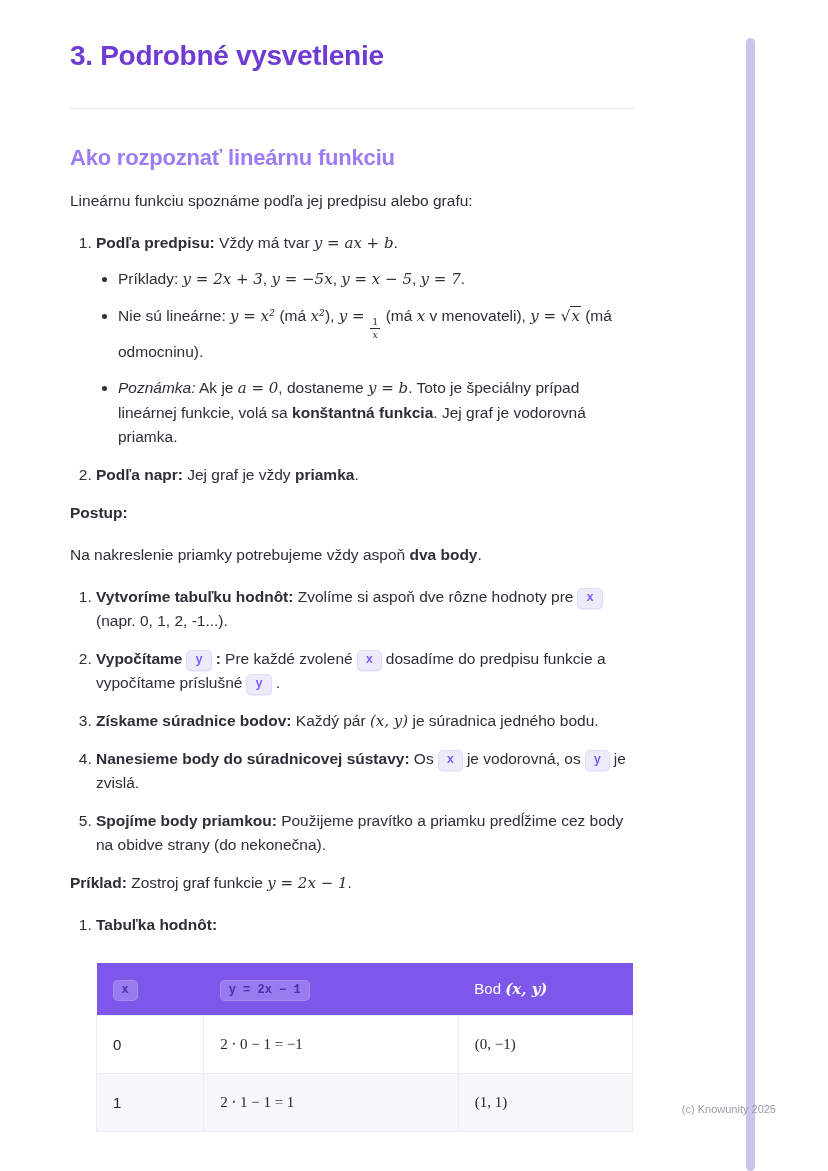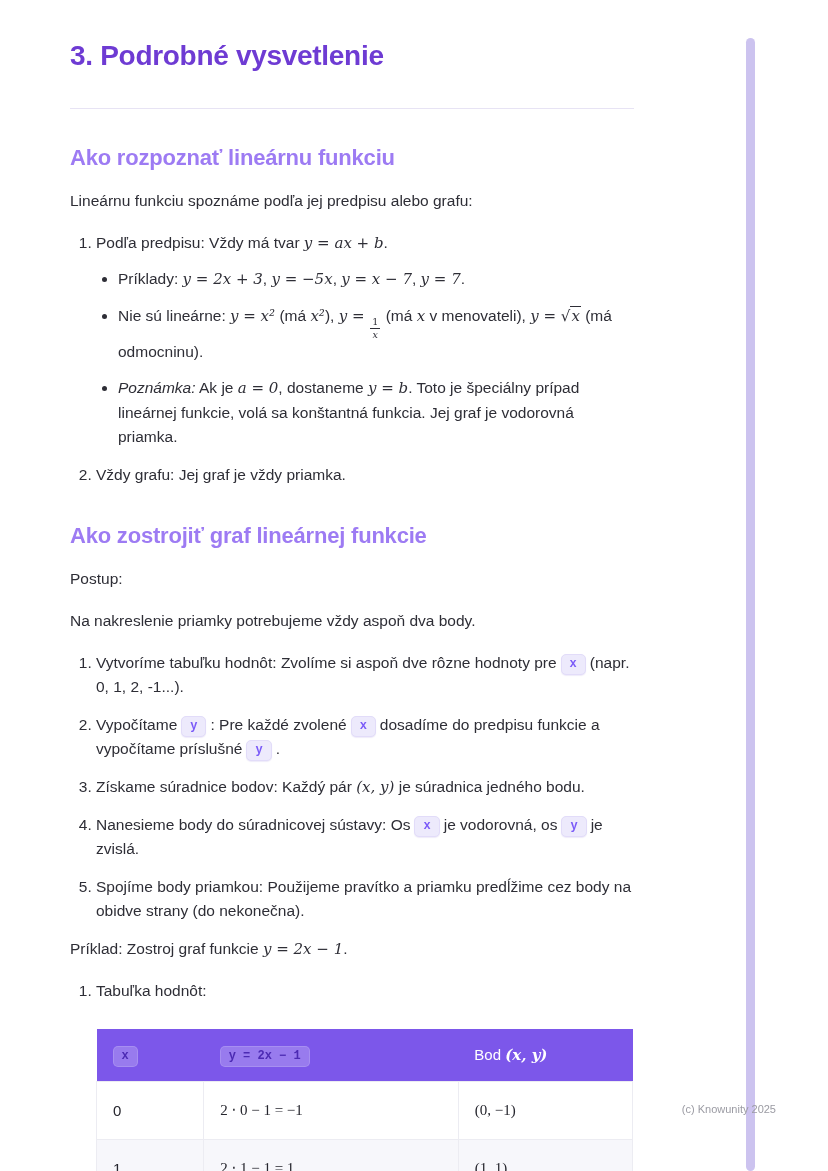--- a/index.html
+++ b/index.html
@@ -30,21 +30,21 @@
     font-weight:700;
     color:var(--headingLight, #9d7bf3);
     margin:36px 0 18px 0;
     letter-spacing:-0.2px;
   }
   p { font-size:15.5px; line-height:1.55; margin:0 0 18px 0; }
   ol.main-list { margin:0 0 10px 0; padding-left:26px; }
   ol.main-list > li { font-size:15.5px; line-height:1.55; margin-bottom:14px; }
   ul.sub-list { margin:12px 0 4px 0; padding-left:22px; list-style:disc; }
   ul.sub-list > li { font-size:15.5px; line-height:1.55; margin-bottom:12px; }
-  .b { font-weight:400; }
+  .b { font-weight:700; }
   .it { font-style:italic; }
   .math { font-family:"DejaVu Serif", serif; font-size:15px; }
   .mi { font-style:italic;text-align:right; }
   .code-chip {
     display:inline-block;
     font-family:"Liberation Mono", monospace;
     font-weight:700;
     font-size:12px;
     line-height:1.25;
     color:var(--codeText, #7a5af8);
@@ -128,39 +128,38 @@
 
   <h2 class="section-heading">Ako rozpoznať lineárnu funkciu</h2>
 
   <p><span>Lineárnu funkciu spoznáme podľa jej predpisu alebo grafu:</span></p>
 
   <ol class="main-list">
     <li>
       <span class="b">Podľa predpisu:</span><span> Vždy má tvar </span><span class="math mi">y = ax + b</span><span>.</span>
       <ul class="sub-list">
         <li>
-          <span>Príklady: </span><span class="math mi">y = 2x + 3</span><span>, </span><span class="math mi">y = −5x</span><span>, </span><span class="math mi">y = x − 7</span><span>, </span><span class="math mi">y = 7</span><span>.</span>
+          <span>Príklady: </span><span class="math mi">y = 2x + 3</span><span>, </span><span class="math mi">y = −5x</span><span>, </span><span class="math mi">y = x − 5</span><span>, </span><span class="math mi">y = 7</span><span>.</span>
         </li>
         <li>
           <span>Nie sú lineárne: </span><span class="math mi">y = x²</span><span> (má </span><span class="math mi">x²</span><span>), </span><span class="math mi">y = </span><span class="frac">
               <span class="num">1</span>
               <span class="den">x</span>
             </span><span> (má </span><span class="math mi">x</span><span> v menovateli), </span><span class="math mi">y = </span><span class="math"><span>√</span><span class="sqrt-arg">x</span></span><span> (má odmocninu).</span>
         </li>
         <li>
           <span class="it">Poznámka:</span><span> Ak je </span><span class="math mi">a = 0</span><span>, dostaneme </span><span class="math mi">y = b</span><span>. Toto je špeciálny prípad lineárnej funkcie, volá sa </span><span class="b">konštantná funkcia</span><span>. Jej graf je vodorovná priamka.</span>
         </li>
       </ul>
     </li>
     <li>
-      <span class="b">Vždy grafu:</span><span> Jej graf je vždy </span><span class="b">priamka</span><span>.</span>
+      <span class="b">Podľa napr:</span><span> Jej graf je vždy </span><span class="b">priamka</span><span>.</span>
     </li>
   </ol>
 
-  <h2 class="section-heading">Ako zostrojiť graf lineárnej funkcie</h2>
 
   <p><span class="b">Postup:</span></p>
 
   <p><span>Na nakreslenie priamky potrebujeme vždy aspoň </span><span class="b">dva body</span><span>.</span></p>
 
   <ol class="main-list">
     <li>
       <span class="b">Vytvoríme tabuľku hodnôt:</span><span> Zvolíme si aspoň dve rôzne hodnoty pre</span><span class="code-chip">x</span><span>(napr. 0, 1, 2, -1...).</span>
     </li>
     <li>

